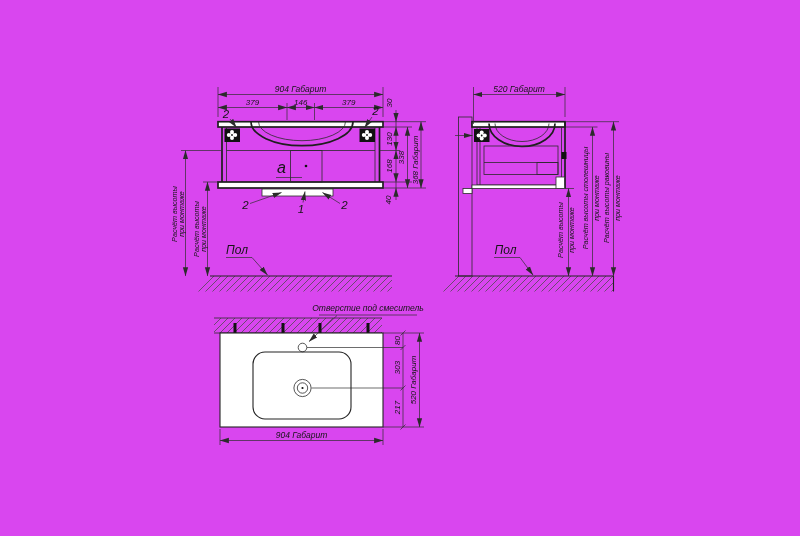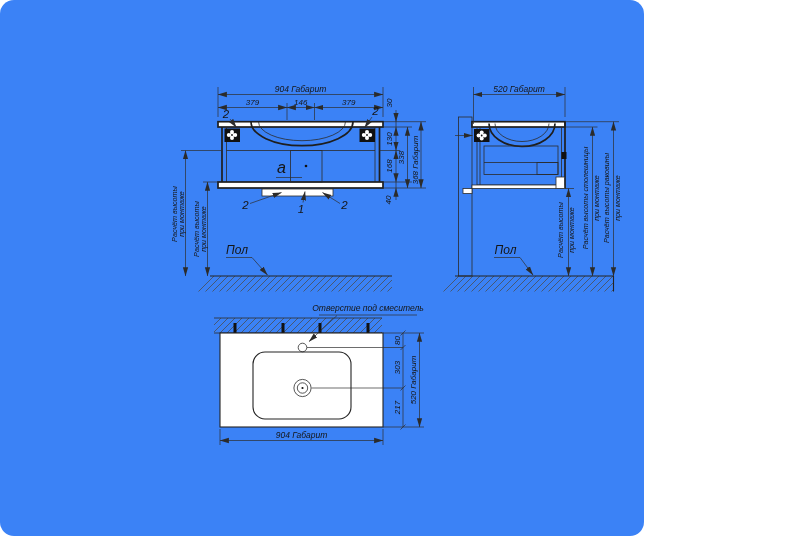--- a/index.html
+++ b/index.html
@@ -1,16 +1,16 @@
 <!DOCTYPE html>
 <html><head>
 <meta charset="utf-8">
 <style>
   html,body{margin:0;padding:0;background:#fff;}
-  #stage{position:relative;width:644px;height:536px;background:#3b82f6;overflow:hidden;border-radius:14px;}
+  #stage{position:relative;width:800px;height:536px;background:#d946ef;overflow:hidden;}
   svg text{fill:#151515;font-family:"Liberation Sans","DejaVu Sans",sans-serif;font-style:italic;}
   .t8{font-size:8px;}
   .t85{font-size:8.5px;}
   .t7{font-size:7.2px;}
   .t11{font-size:11.5px;}
   .t12{font-size:12px;}
   .t16{font-size:16px;}
   .thick{stroke:#1e1e1e;stroke-width:1.7;fill:none;}
   .med{stroke:#242424;stroke-width:1.1;fill:none;}
   .thin{stroke:#2b2b2b;stroke-width:0.8;fill:none;}

